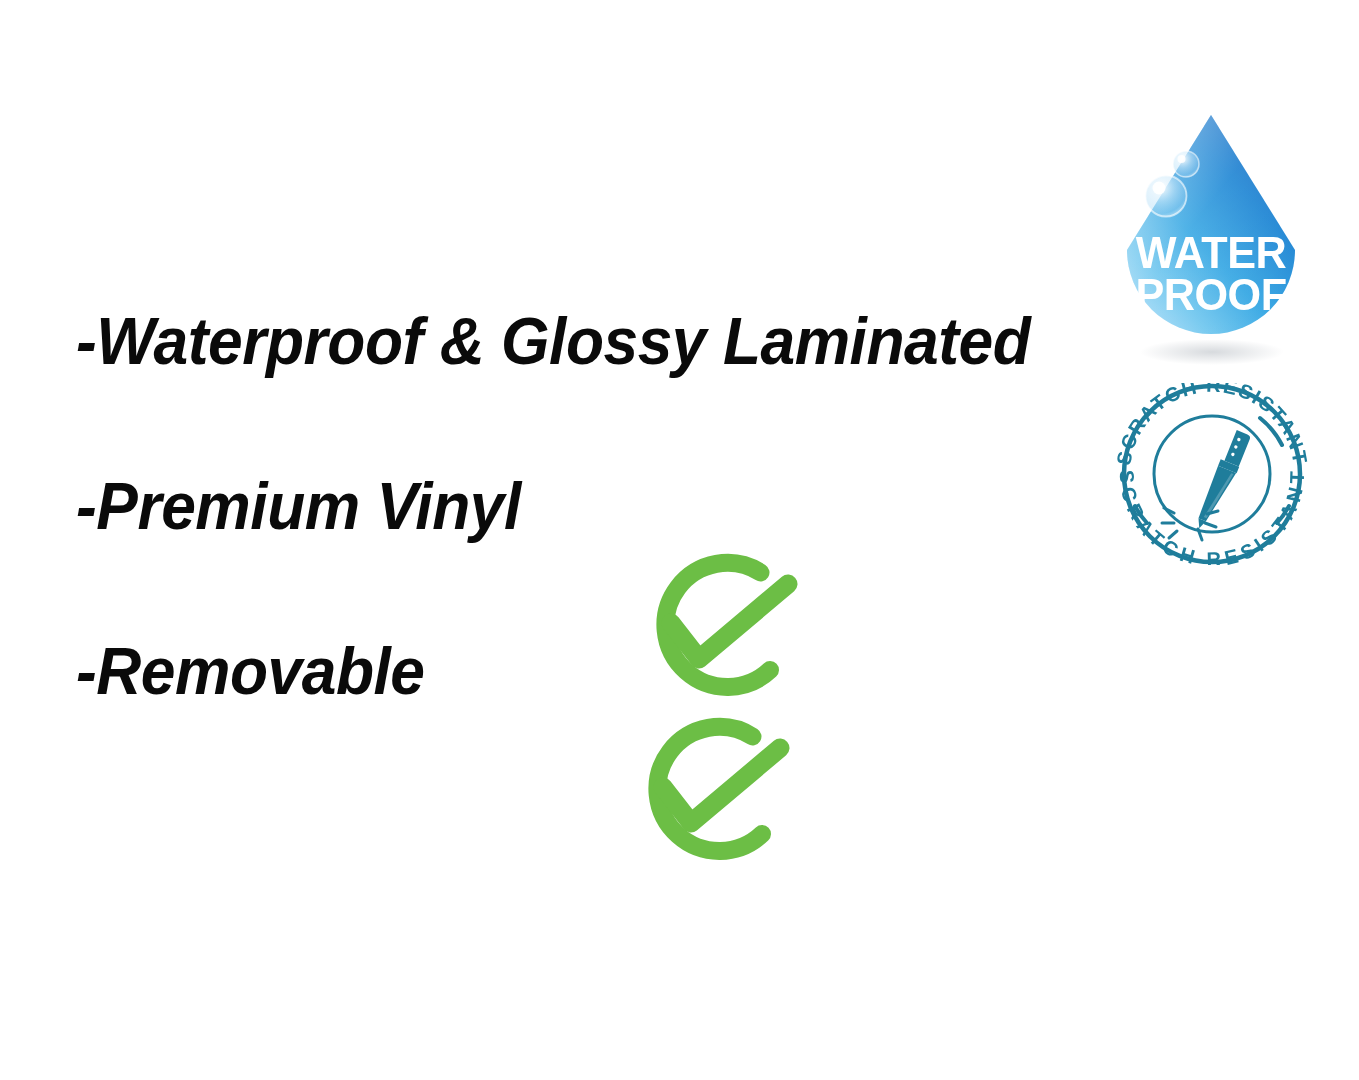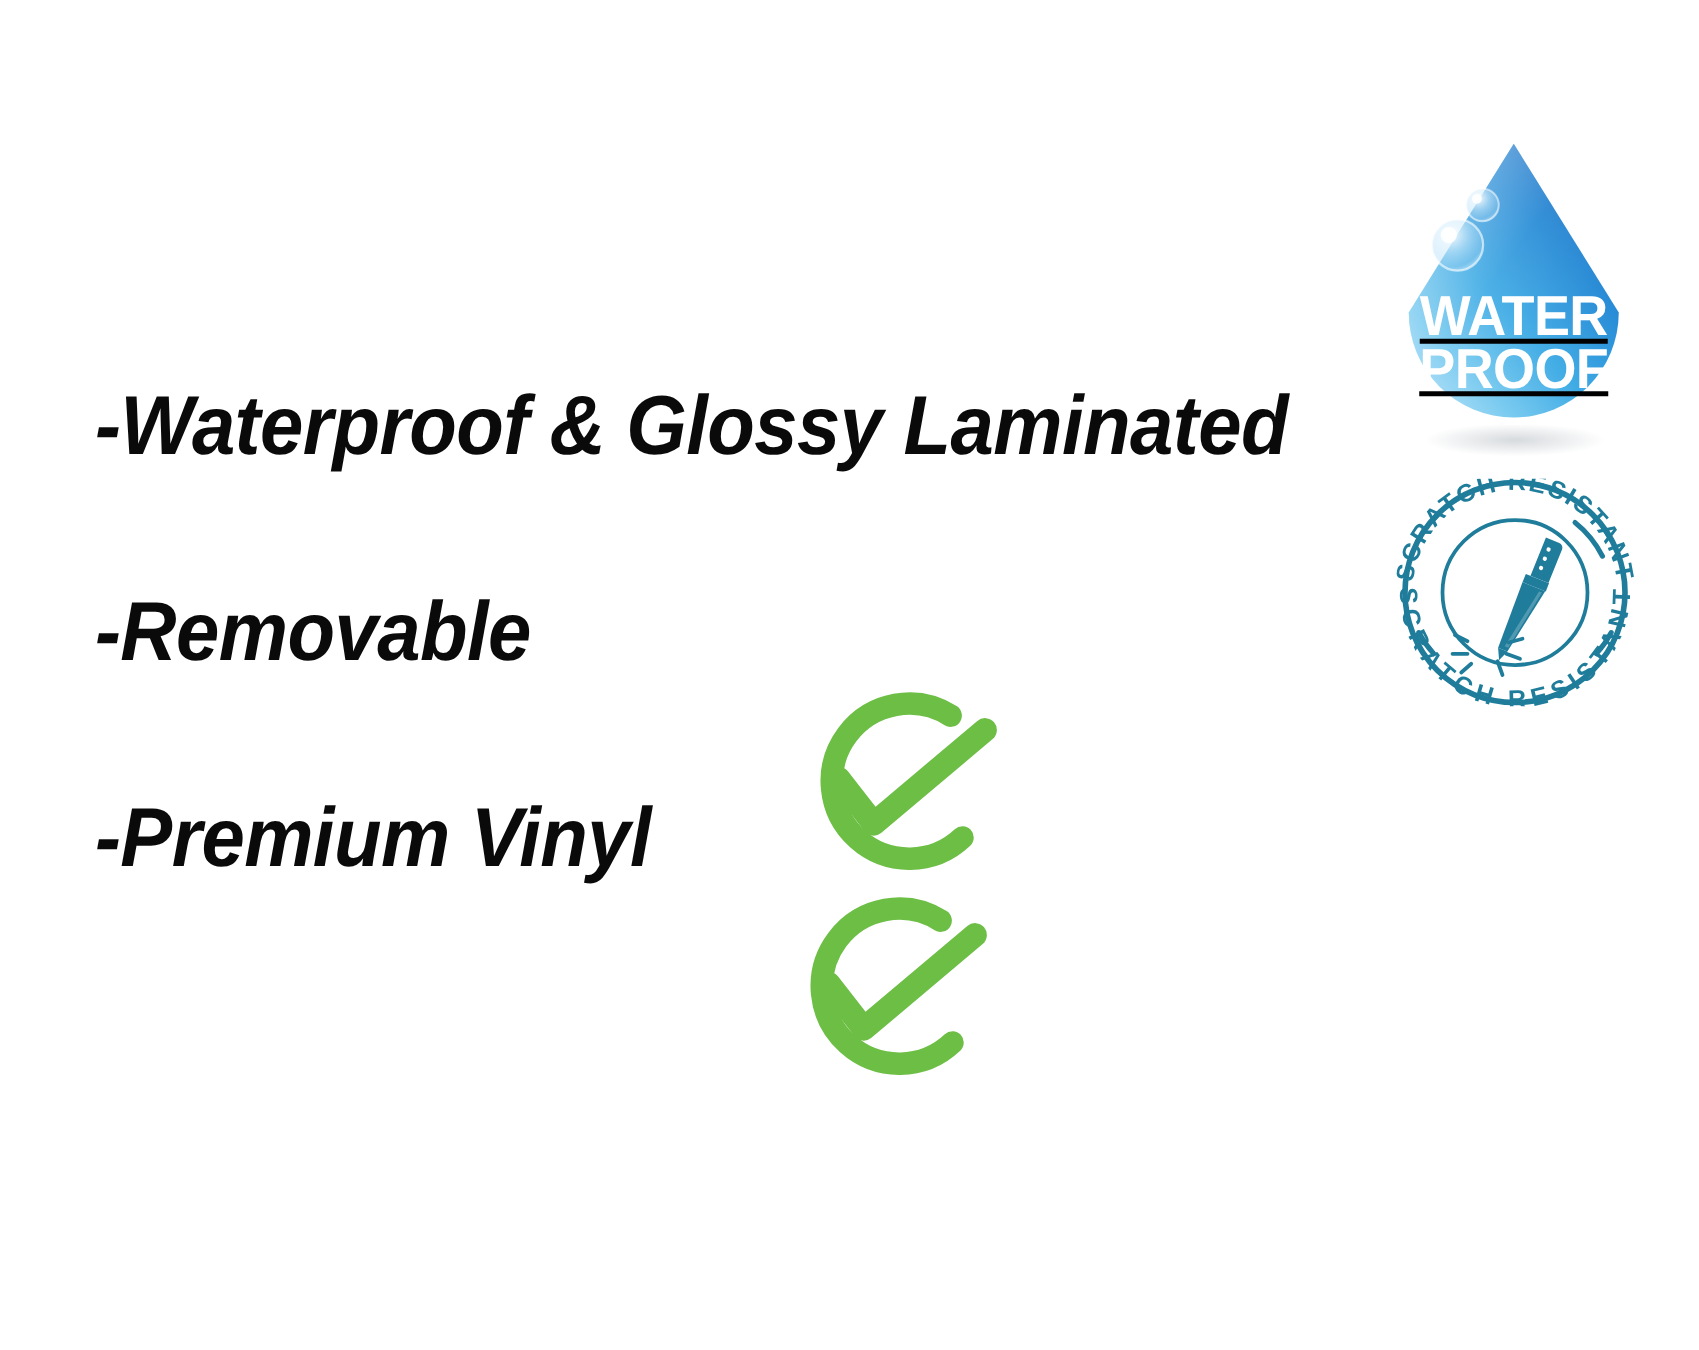--- a/index.html
+++ b/index.html
@@ -72,21 +72,20 @@
     width: 100%;
     height: 100%;
   }
   .drop-text {
     position: absolute;
     left: 0;
     top: 132px;
     width: 218px;
     text-align: center;
     pointer-events: none;
-    text-decoration: underline;
   }
   .drop-text span {
     display: block;
     font-family: "Liberation Sans", "DejaVu Sans", sans-serif;
     font-weight: 700;
     font-size: 45px;
     line-height: 0.93;
     color: #ffffff;
     letter-spacing: -0.5px;
     transform: scaleX(0.96);
@@ -109,24 +108,24 @@
 </head>
 <body>
 
 <div id="canvas">
 
   <div class="feature-list">
     <div class="feature-item">
       <span class="feature-text">-Waterproof &amp; Glossy Laminated</span>
     </div>
     <div class="feature-item">
+      <span class="feature-text">-Premium Vinyl</span>
+    </div>
+    <div class="feature-item">
       <span class="feature-text">-Removable</span>
-    </div>
-    <div class="feature-item">
-      <span class="feature-text">-Premium Vinyl</span>
     </div>
   </div>
 
   <div id="waterproof-badge">
     <svg viewBox="0 0 218 265" xmlns="http://www.w3.org/2000/svg">
       <defs>
         <linearGradient id="dropGrad" x1="0.85" y1="0.05" x2="0.1" y2="0.95">
           <stop offset="0%" stop-color="#1667c0"></stop>
           <stop offset="28%" stop-color="#1f86d4"></stop>
           <stop offset="58%" stop-color="#3aa9e4"></stop>

